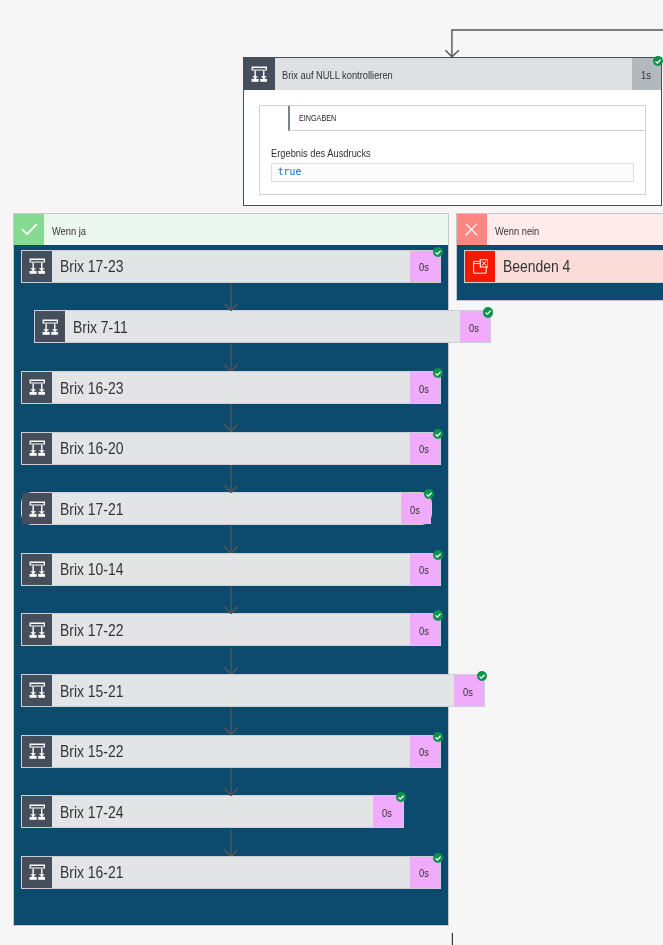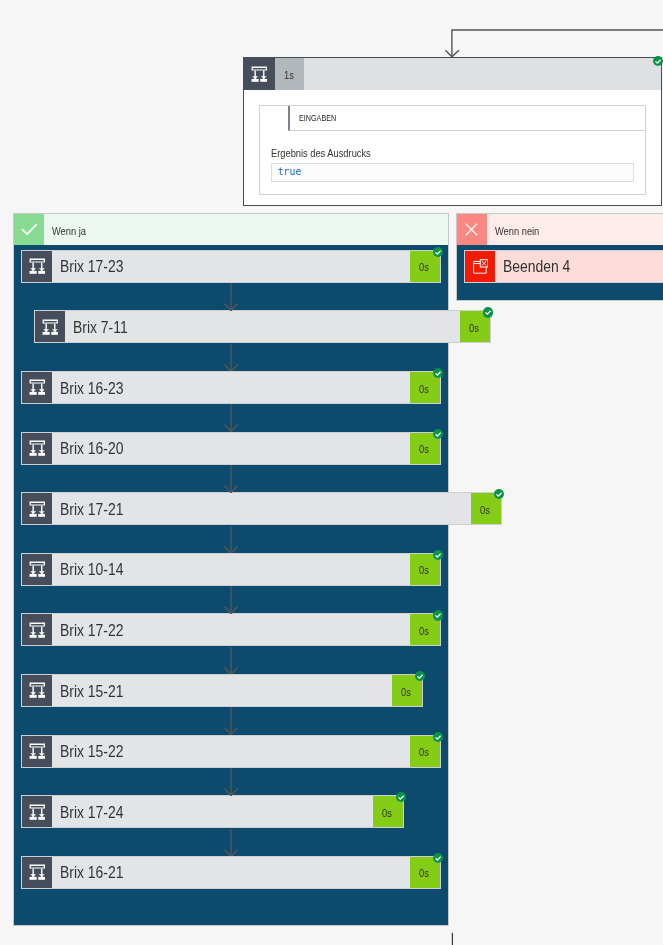--- a/index.html
+++ b/index.html
@@ -74,21 +74,21 @@
   .no  .blabel{background:#feebea;}
 
   
   .act{position:absolute;display:flex;align-items:stretch;height:33px;box-sizing:border-box;
        border:1.6px solid #ccd0d4;background:#fff;}
   .act .aicon{width:30px;flex:0 0 30px;display:flex;align-items:center;justify-content:center;}
   .act .alabel{flex:1;display:flex;align-items:center;padding-left:8px;padding-top:2.2px;font-size:16px;color:#333;}
   .act .adur{flex:0 0 30.1px;display:flex;align-items:center;justify-content:center;padding-top:2.4px;font-size:10.7px;color:#323130;}
   .act.normal .aicon{background:#474e5b;}
   .act.normal .alabel{background:#e3e4e6;}
-  .act.normal .adur{background:#84cc16;}
+  .act.normal .adur{background:#f0abfc;}
   .act.term .aicon{background:#f41a01;}
   .act.term .alabel{background:#fcdcd9;}
   .badge{position:absolute;width:10.2px;height:10.2px;border-radius:50%;background:#09944a;
          display:flex;align-items:center;justify-content:center;}
 </style>
 </head>
 <body>
 
 <div class="canvas">
 
@@ -103,20 +103,23 @@
         <svg width="16" height="16" viewBox="-0.45 -0.4 16 16" aria-hidden="true">
           <path d="M0.1 0.1 H15.9 V4.2 H0.1 Z M1.4 1.6 H14.3 V3.1 H1.4 Z" fill="#fff" fill-rule="evenodd"></path>
           <rect x="3" y="4.2" width="1.4" height="8.5" fill="#fff"></rect>
           <rect x="11.6" y="4.2" width="1.4" height="8.5" fill="#fff"></rect>
           <path d="M0.8 9.8 H6.7 L3.75 12.5 Z" fill="#fff"></path>
           <path d="M9.4 9.8 H15.3 L12.35 12.5 Z" fill="#fff"></path>
           <rect x="0.1" y="12.5" width="7.1" height="2.9" fill="#fff"></rect>
           <rect x="8.8" y="12.5" width="7.1" height="2.9" fill="#fff"></rect>
         </svg>
       </div>
+      <div class="card-title">
+          <span class="tx">Brix auf NULL kontrollieren</span>
+        </div>
       <div class="dur">
           <span class="tx">1s</span>
         </div>
     </div>
     <div class="card-body">
       <div class="inputs-panel">
         <div class="inputs-head">
             <span class="tx">EINGABEN</span>
           </div>
         <div class="inputs-body">
@@ -265,21 +268,21 @@
       <div class="badge" style="right:-3.1px;top:-3.9px;">
         <svg width="10.2" height="10.2" viewBox="0 0 10.2 10.2">
           <path d="M2.5 5.4 L4.3 7.2 L7.6 3.8" stroke="#fff" stroke-width="1.3" fill="none" stroke-linecap="butt" stroke-linejoin="miter"></path>
         </svg>
       </div>
     </div>
     <svg class="conn" viewBox="0 0 16 27.599999999999966" style="left:223.05px;top:404.33px;width:16px;height:27.599999999999966px;">
       <path d="M8 0 V27.599999999999966" stroke="#555658" stroke-width="1.4" fill="none"></path>
       <path d="M1.4 20.399999999999967 L8 27.599999999999966 L14.6 20.399999999999967" stroke="#555658" stroke-width="1.5" fill="none" stroke-linecap="butt"></path>
     </svg>
-    <div class="act normal" style="left: 20.9px; top: 492.14px; width: 481px;">
+    <div class="act normal" style="left: 20.9px; top: 492.14px; width: 411px; border-radius: 11px;">
       <div class="aicon">
         <svg width="16" height="16" viewBox="-0.45 -0.4 16 16" aria-hidden="true">
           <path d="M0.1 0.1 H15.9 V4.2 H0.1 Z M1.4 1.6 H14.3 V3.1 H1.4 Z" fill="#fff" fill-rule="evenodd"></path>
           <rect x="3" y="4.2" width="1.4" height="8.5" fill="#fff"></rect>
           <rect x="11.6" y="4.2" width="1.4" height="8.5" fill="#fff"></rect>
           <path d="M0.8 9.8 H6.7 L3.75 12.5 Z" fill="#fff"></path>
           <path d="M9.4 9.8 H15.3 L12.35 12.5 Z" fill="#fff"></path>
           <rect x="0.1" y="12.5" width="7.1" height="2.9" fill="#fff"></rect>
           <rect x="8.8" y="12.5" width="7.1" height="2.9" fill="#fff"></rect>
         </svg>
@@ -349,21 +352,21 @@
       <div class="badge" style="right:-3.1px;top:-3.9px;">
         <svg width="10.2" height="10.2" viewBox="0 0 10.2 10.2">
           <path d="M2.5 5.4 L4.3 7.2 L7.6 3.8" stroke="#fff" stroke-width="1.3" fill="none" stroke-linecap="butt" stroke-linejoin="miter"></path>
         </svg>
       </div>
     </div>
     <svg class="conn" viewBox="0 0 16 27.600000000000023" style="left:223.05px;top:586.1599999999999px;width:16px;height:27.600000000000023px;">
       <path d="M8 0 V27.600000000000023" stroke="#555658" stroke-width="1.4" fill="none"></path>
       <path d="M1.4 20.400000000000023 L8 27.600000000000023 L14.6 20.400000000000023" stroke="#555658" stroke-width="1.5" fill="none" stroke-linecap="butt"></path>
     </svg>
-    <div class="act normal" style="left: 20.9px; top: 673.97px; width: 402px;">
+    <div class="act normal" style="left: 20.9px; top: 673.97px; width: 464px;">
       <div class="aicon">
         <svg width="16" height="16" viewBox="-0.45 -0.4 16 16" aria-hidden="true">
           <path d="M0.1 0.1 H15.9 V4.2 H0.1 Z M1.4 1.6 H14.3 V3.1 H1.4 Z" fill="#fff" fill-rule="evenodd"></path>
           <rect x="3" y="4.2" width="1.4" height="8.5" fill="#fff"></rect>
           <rect x="11.6" y="4.2" width="1.4" height="8.5" fill="#fff"></rect>
           <path d="M0.8 9.8 H6.7 L3.75 12.5 Z" fill="#fff"></path>
           <path d="M9.4 9.8 H15.3 L12.35 12.5 Z" fill="#fff"></path>
           <rect x="0.1" y="12.5" width="7.1" height="2.9" fill="#fff"></rect>
           <rect x="8.8" y="12.5" width="7.1" height="2.9" fill="#fff"></rect>
         </svg>

